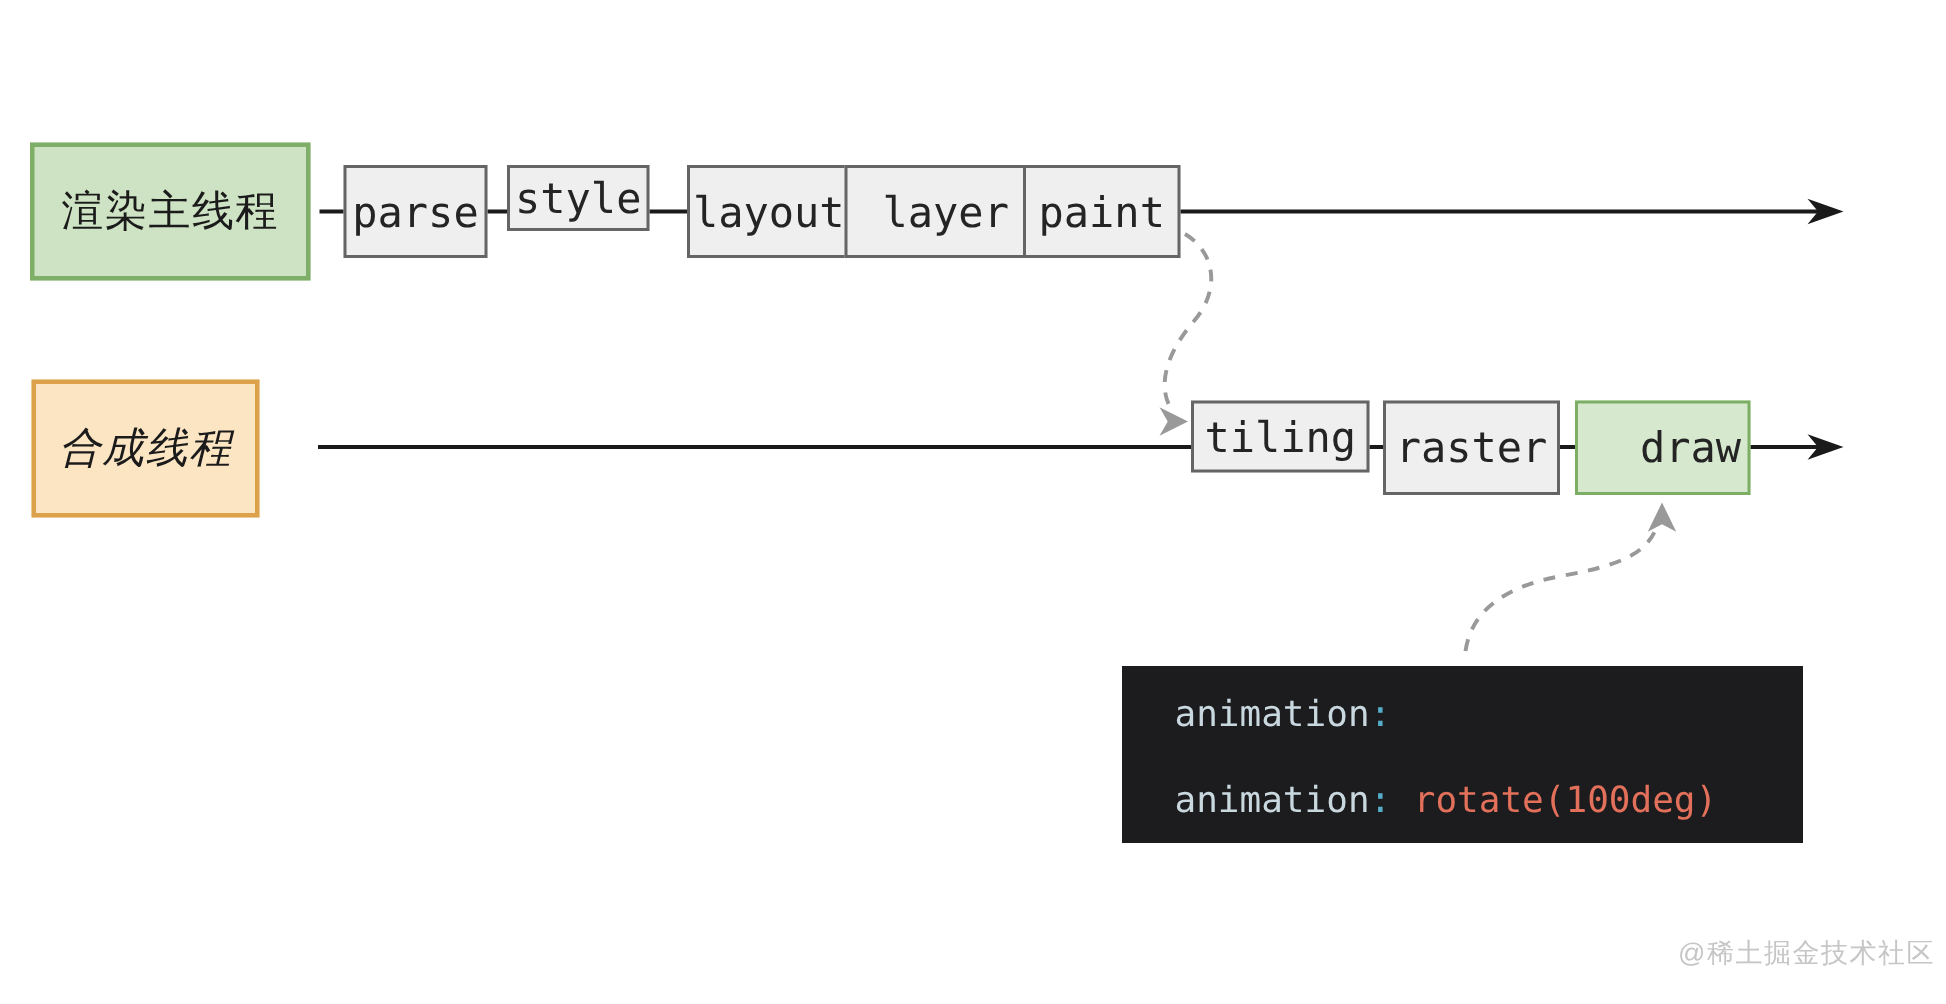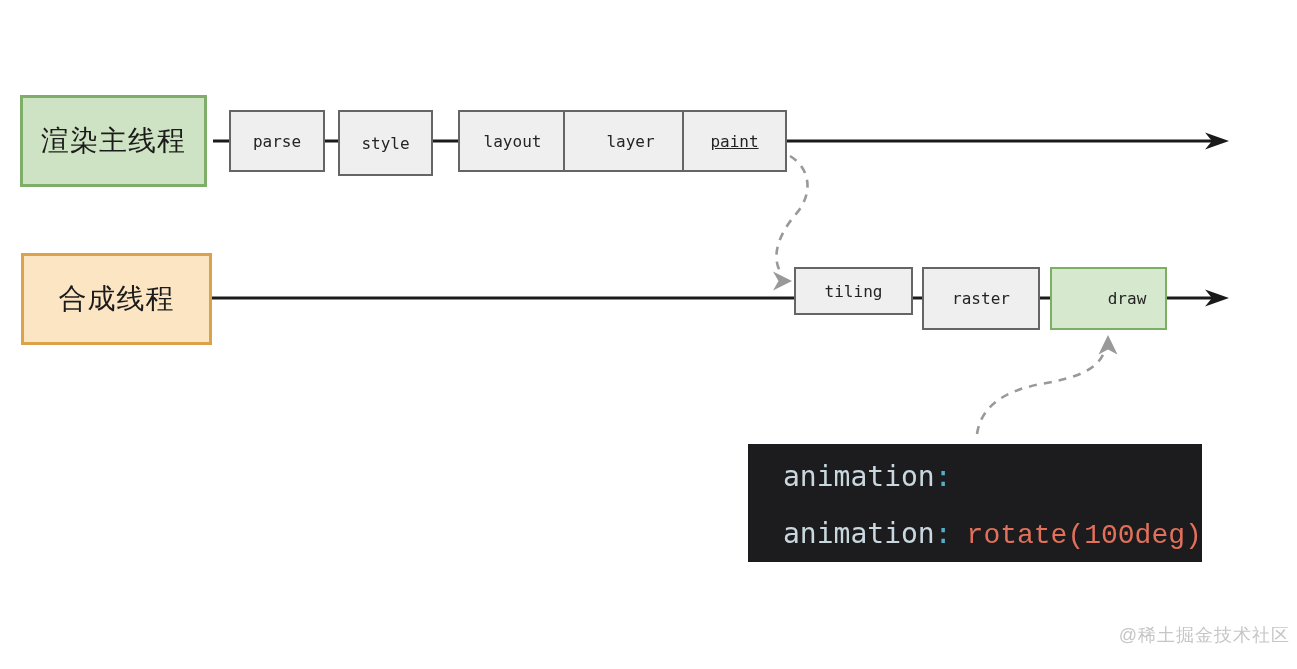--- a/index.html
+++ b/index.html
@@ -59,48 +59,48 @@
   .step-box {
     position: absolute;
     z-index: 2;
     box-sizing: border-box;
     display: flex;
     align-items: center;
     justify-content: center;
     background: var(--step-fill);
     border: 2px solid var(--step-border);
     font-family: "DejaVu Sans Mono", "Liberation Mono", monospace;
-    font-size: 16px;
+    font-size: 28px;
     color: #242424;
   }
   .step-box.highlight {
     background: var(--draw-fill);
     border-color: var(--draw-border);
     padding-left: 37px;
   }
 
   .code-block {
     position: absolute;
     z-index: 2;
     left: 748px; top: 444px;
     width: 454px; height: 118px;
     box-sizing: border-box;
     background: var(--code-bg);
     padding: 4px 0 0 35px;
     font-family: "DejaVu Sans Mono", "Liberation Mono", monospace;
-    font-size: 28px;
+    font-size: 24px;
   }
   .code-line {
     height: 57px;
     line-height: 57px;
     white-space: pre;
   }
   .tok-prop  { color: var(--code-text); }
   .tok-colon { color: var(--code-colon); }
-  .tok-value { color: var(--code-value); margin-left: 15px; font-family: Liberation Mono, monospace; }
+  .tok-value { color: var(--code-value); margin-left: 15px; }
 
   .watermark {
     position: absolute;
     z-index: 2;
     right: 7px;
     bottom: 22px;
     font-size: 18px;
     color: var(--watermark);
     letter-spacing: 1px;
   }
@@ -122,29 +122,29 @@
     <polygon class="gray-arrow" points="792,281 773,271.5 778.5,281 773,290.5"></polygon>
 
     <path class="dashed-path" d="M 977 434 C 981 407, 1003 391, 1041 384 C 1079 377, 1098 370, 1105 350"></path>
     <polygon class="gray-arrow" points="1108,335 1098.5,354.5 1108,349.5 1117.5,354.5"></polygon>
   </svg>
 
   <div class="thread-box green" style="left:20px; top:95px; width:187px; height:92px;">
     <span>渲染主线程</span>
   </div>
 
-  <div class="thread-box orange" style="left:21px; top:253px; width:191px; height:92px;">
+  <div class="thread-box orange" style="left:21px; top:253px; width:152px; height:92px;font-style:italic;">
     <span>合成线程</span>
   </div>
 
   <div class="step-box" style="left:229px; top:110px; width:96px; height:62px;">parse</div>
-  <div class="step-box" style="left:338px; top:110px; width:95px; height:66px;">style</div>
+  <div class="step-box" style="left:338px; top:110px; width:95px; height:44px;">style</div>
   <div class="step-box" style="left:458px; top:110px; width:109px; height:62px;">layout</div>
   <div class="step-box" style="left:563px; top:110px; width:135px; height:62px;">layer</div>
-  <div class="step-box" style="left:682px; top:110px; width:105px; height:62px;text-decoration:underline;">paint</div>
+  <div class="step-box" style="left:682px; top:110px; width:105px; height:62px;">paint</div>
 
   <div class="step-box" style="left:794px; top:267px; width:119px; height:48px;">tiling</div>
   <div class="step-box" style="left:922px; top:267px; width:118px; height:63px;">raster</div>
   <div class="step-box highlight" style="left:1050px; top:267px; width:117px; height:63px;">draw</div>
 
   <div class="code-block">
     <div class="code-line"><span class="tok-prop">animation</span><span class="tok-colon">:</span></div>
     <div class="code-line"><span class="tok-prop">animation</span><span class="tok-colon">:</span><span class="tok-value">rotate(100deg)</span></div>
   </div>
 

